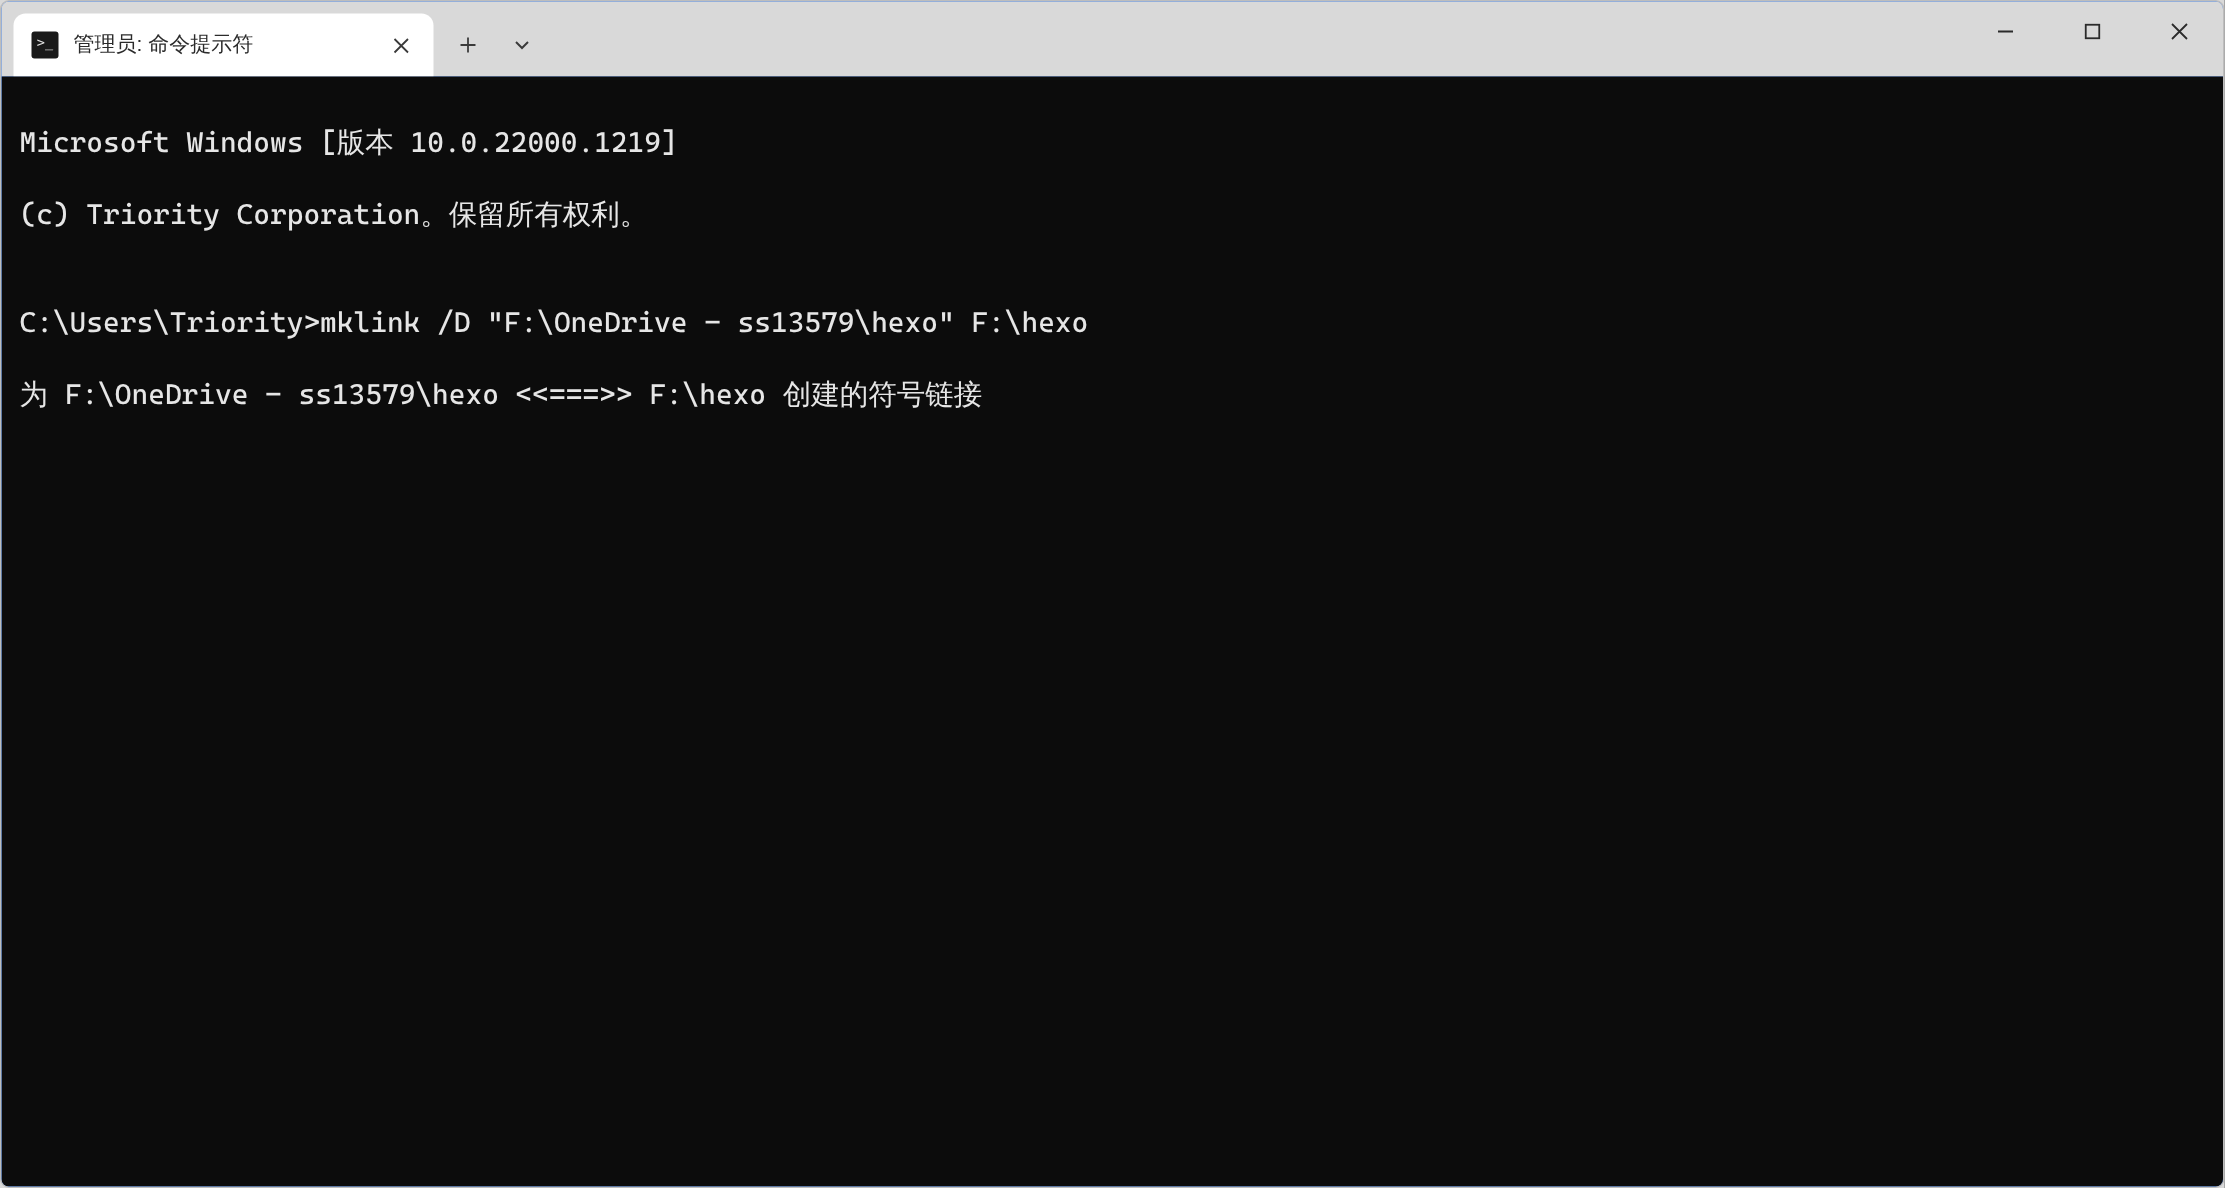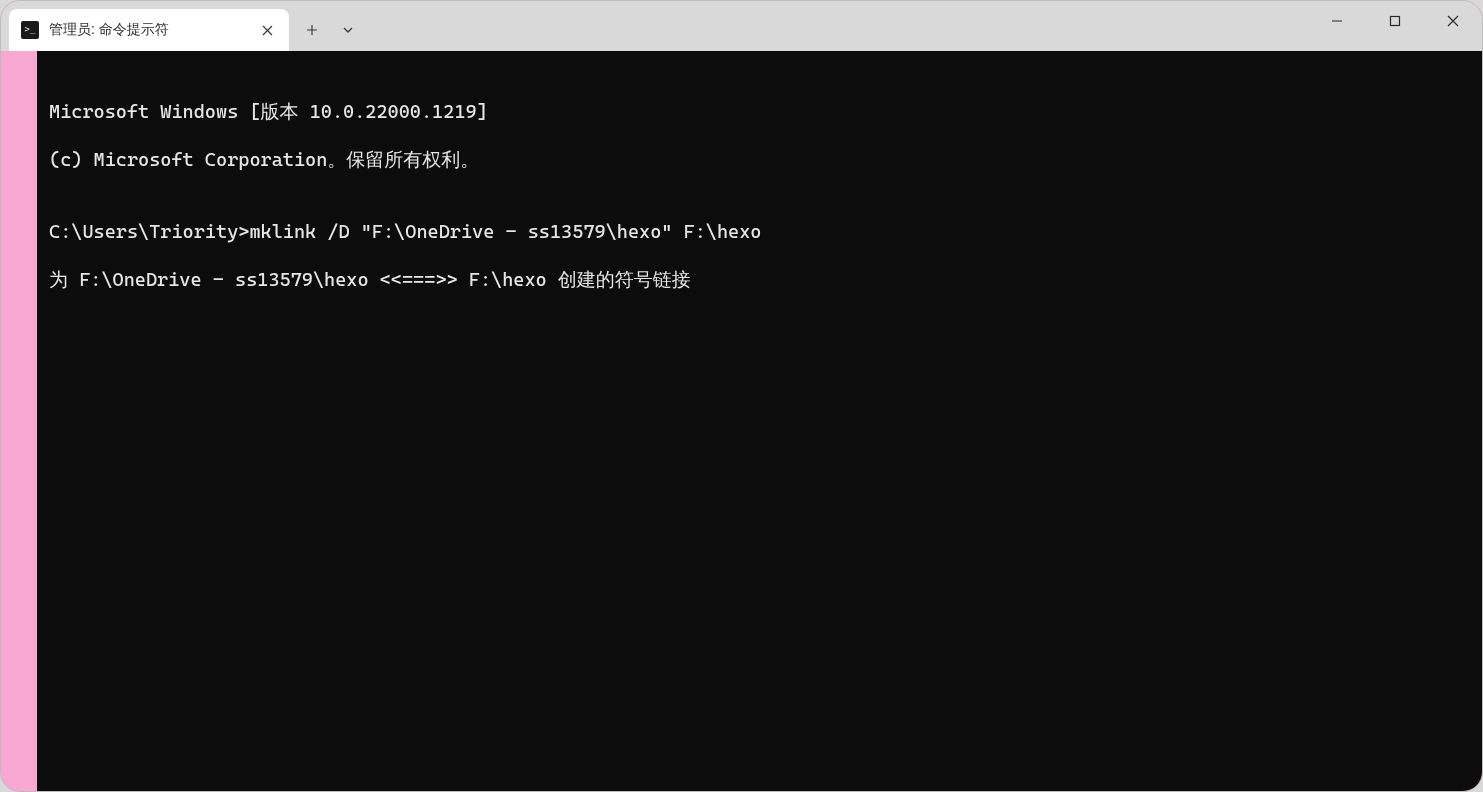--- a/index.html
+++ b/index.html
@@ -9,23 +9,23 @@
     overflow: hidden;
     font-family: "Segoe UI", "Microsoft YaHei", sans-serif;
     background: #d9d9d9;
   }
   .window {
     width: 100%;
     height: 100%;
     display: flex;
     flex-direction: column;
     border: 1px solid #bdbdbd;
-    border-radius: 20px;
+    border-radius: 6px;
     overflow: hidden;
-    background: #f9a8d4;
+    background: #3b82f6;
   }
   .titlebar {
     height: 50px;
     background: #d9d9d9;
     display: flex;
     align-items: flex-end;
     padding-left: 8px;
     position: relative;
   }
   .tab {
@@ -108,25 +108,24 @@
     cursor: pointer;
     color: #2b2b2b;
   }
   .terminal {
     flex: 1;
     background: #0c0c0c;
     color: #e6e6e6;
     font-family: Consolas, "Cascadia Mono", "Courier New", monospace;
     font-size: 19px;
     line-height: 24px;
-    padding: 24px 12px;
+    padding: 8px 12px;
     white-space: pre;
     overflow: hidden;
     position: relative;
-    margin-left: 36px;
   }
   .term-line { display: block; }
   .cursor {
     display: inline-block;
     width: 2px;
     height: 22px;
     background: #e6e6e6;
     vertical-align: text-bottom;
     margin-left: 0px;
     transform: translateY(3px);
@@ -180,20 +179,20 @@
         <svg width="12" height="12" viewBox="0 0 12 12">
             <path d="M1 1 L11 11 M11 1 L1 11" stroke="currentColor" stroke-width="1.2" fill="none"></path>
           </svg>
       </div>
     </div>
 
   </div>
 
   <div class="terminal">
 <span class="term-line">Microsoft Windows [版本 10.0.22000.1219]</span>
-<span class="term-line">(c) Microsoft Corporation。保留所有权利。</span>
+<span class="term-line">(c) Triority Corporation。保留所有权利。</span>
 <span class="term-line"></span>
 <span class="term-line">C:\Users\Triority&gt;mklink /D "F:\OneDrive - ss13579\hexo" F:\hexo</span>
 <span class="term-line">为 F:\OneDrive - ss13579\hexo &lt;&lt;===&gt;&gt; F:\hexo 创建的符号链接</span>
 <span class="term-line"></span>
   </div>
 
 </div>
 
 </body></html>

